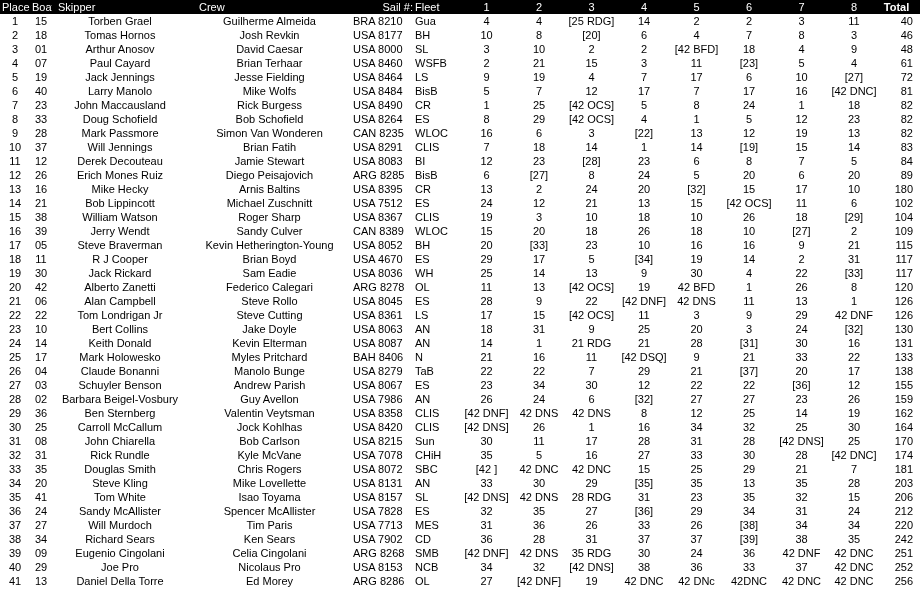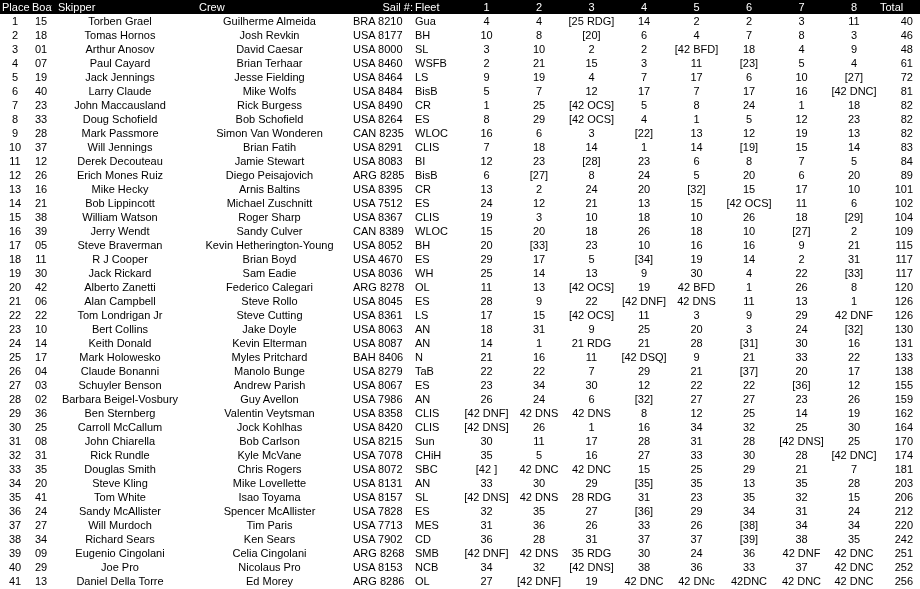--- a/index.html
+++ b/index.html
@@ -35,21 +35,21 @@
     text-align: left;
   }
   
   thead th:nth-child(1)  { padding-left: 2px; }
   thead th:nth-child(2)  { padding-left: 2px; }
   thead th:nth-child(3)  { padding-left: 6px; }
   thead th:nth-child(4)  { padding-left: 11px; }
   thead th:nth-child(5)  { padding-left: 2px; text-align: right; }
   thead th:nth-child(6)  { padding-left: 2px; }
   thead th:nth-child(n+7):nth-child(-n+14) { text-align: center; padding-left: 0; }
-  thead th:nth-child(15) { text-align: left; padding-right: 7px; }
+  thead th:nth-child(15) { text-align: center; padding-right: 7px; font-weight: bold; }
   
   tbody td:nth-child(1),
   tbody td:nth-child(2),
   tbody td:nth-child(3),
   tbody td:nth-child(4) { text-align: center; }
   tbody td:nth-child(5),
   tbody td:nth-child(6) { text-align: left; padding-left: 2px; }
   tbody td:nth-child(n+7):nth-child(-n+14) { text-align: center; }
   tbody td:nth-child(15) { text-align: right; padding-right: 7px; }
 </style>
@@ -176,21 +176,21 @@
           <td>7</td>
           <td>17</td>
           <td>6</td>
           <td>10</td>
           <td>[27]</td>
           <td>72</td>
         </tr>
         <tr>
           <td>6</td>
           <td>40</td>
-          <td>Larry Claude</td>
+          <td>Larry Manolo</td>
           <td>Mike Wolfs</td>
           <td>USA 8484</td>
           <td>BisB</td>
           <td>5</td>
           <td>7</td>
           <td>12</td>
           <td>17</td>
           <td>7</td>
           <td>17</td>
           <td>16</td>
@@ -307,21 +307,21 @@
           <td>USA 8395</td>
           <td>CR</td>
           <td>13</td>
           <td>2</td>
           <td>24</td>
           <td>20</td>
           <td>[32]</td>
           <td>15</td>
           <td>17</td>
           <td>10</td>
-          <td>101</td>
+          <td>180</td>
         </tr>
         <tr>
           <td>14</td>
           <td>21</td>
           <td>Bob Lippincott</td>
           <td>Michael Zuschnitt</td>
           <td>USA 7512</td>
           <td>ES</td>
           <td>24</td>
           <td>12</td>

